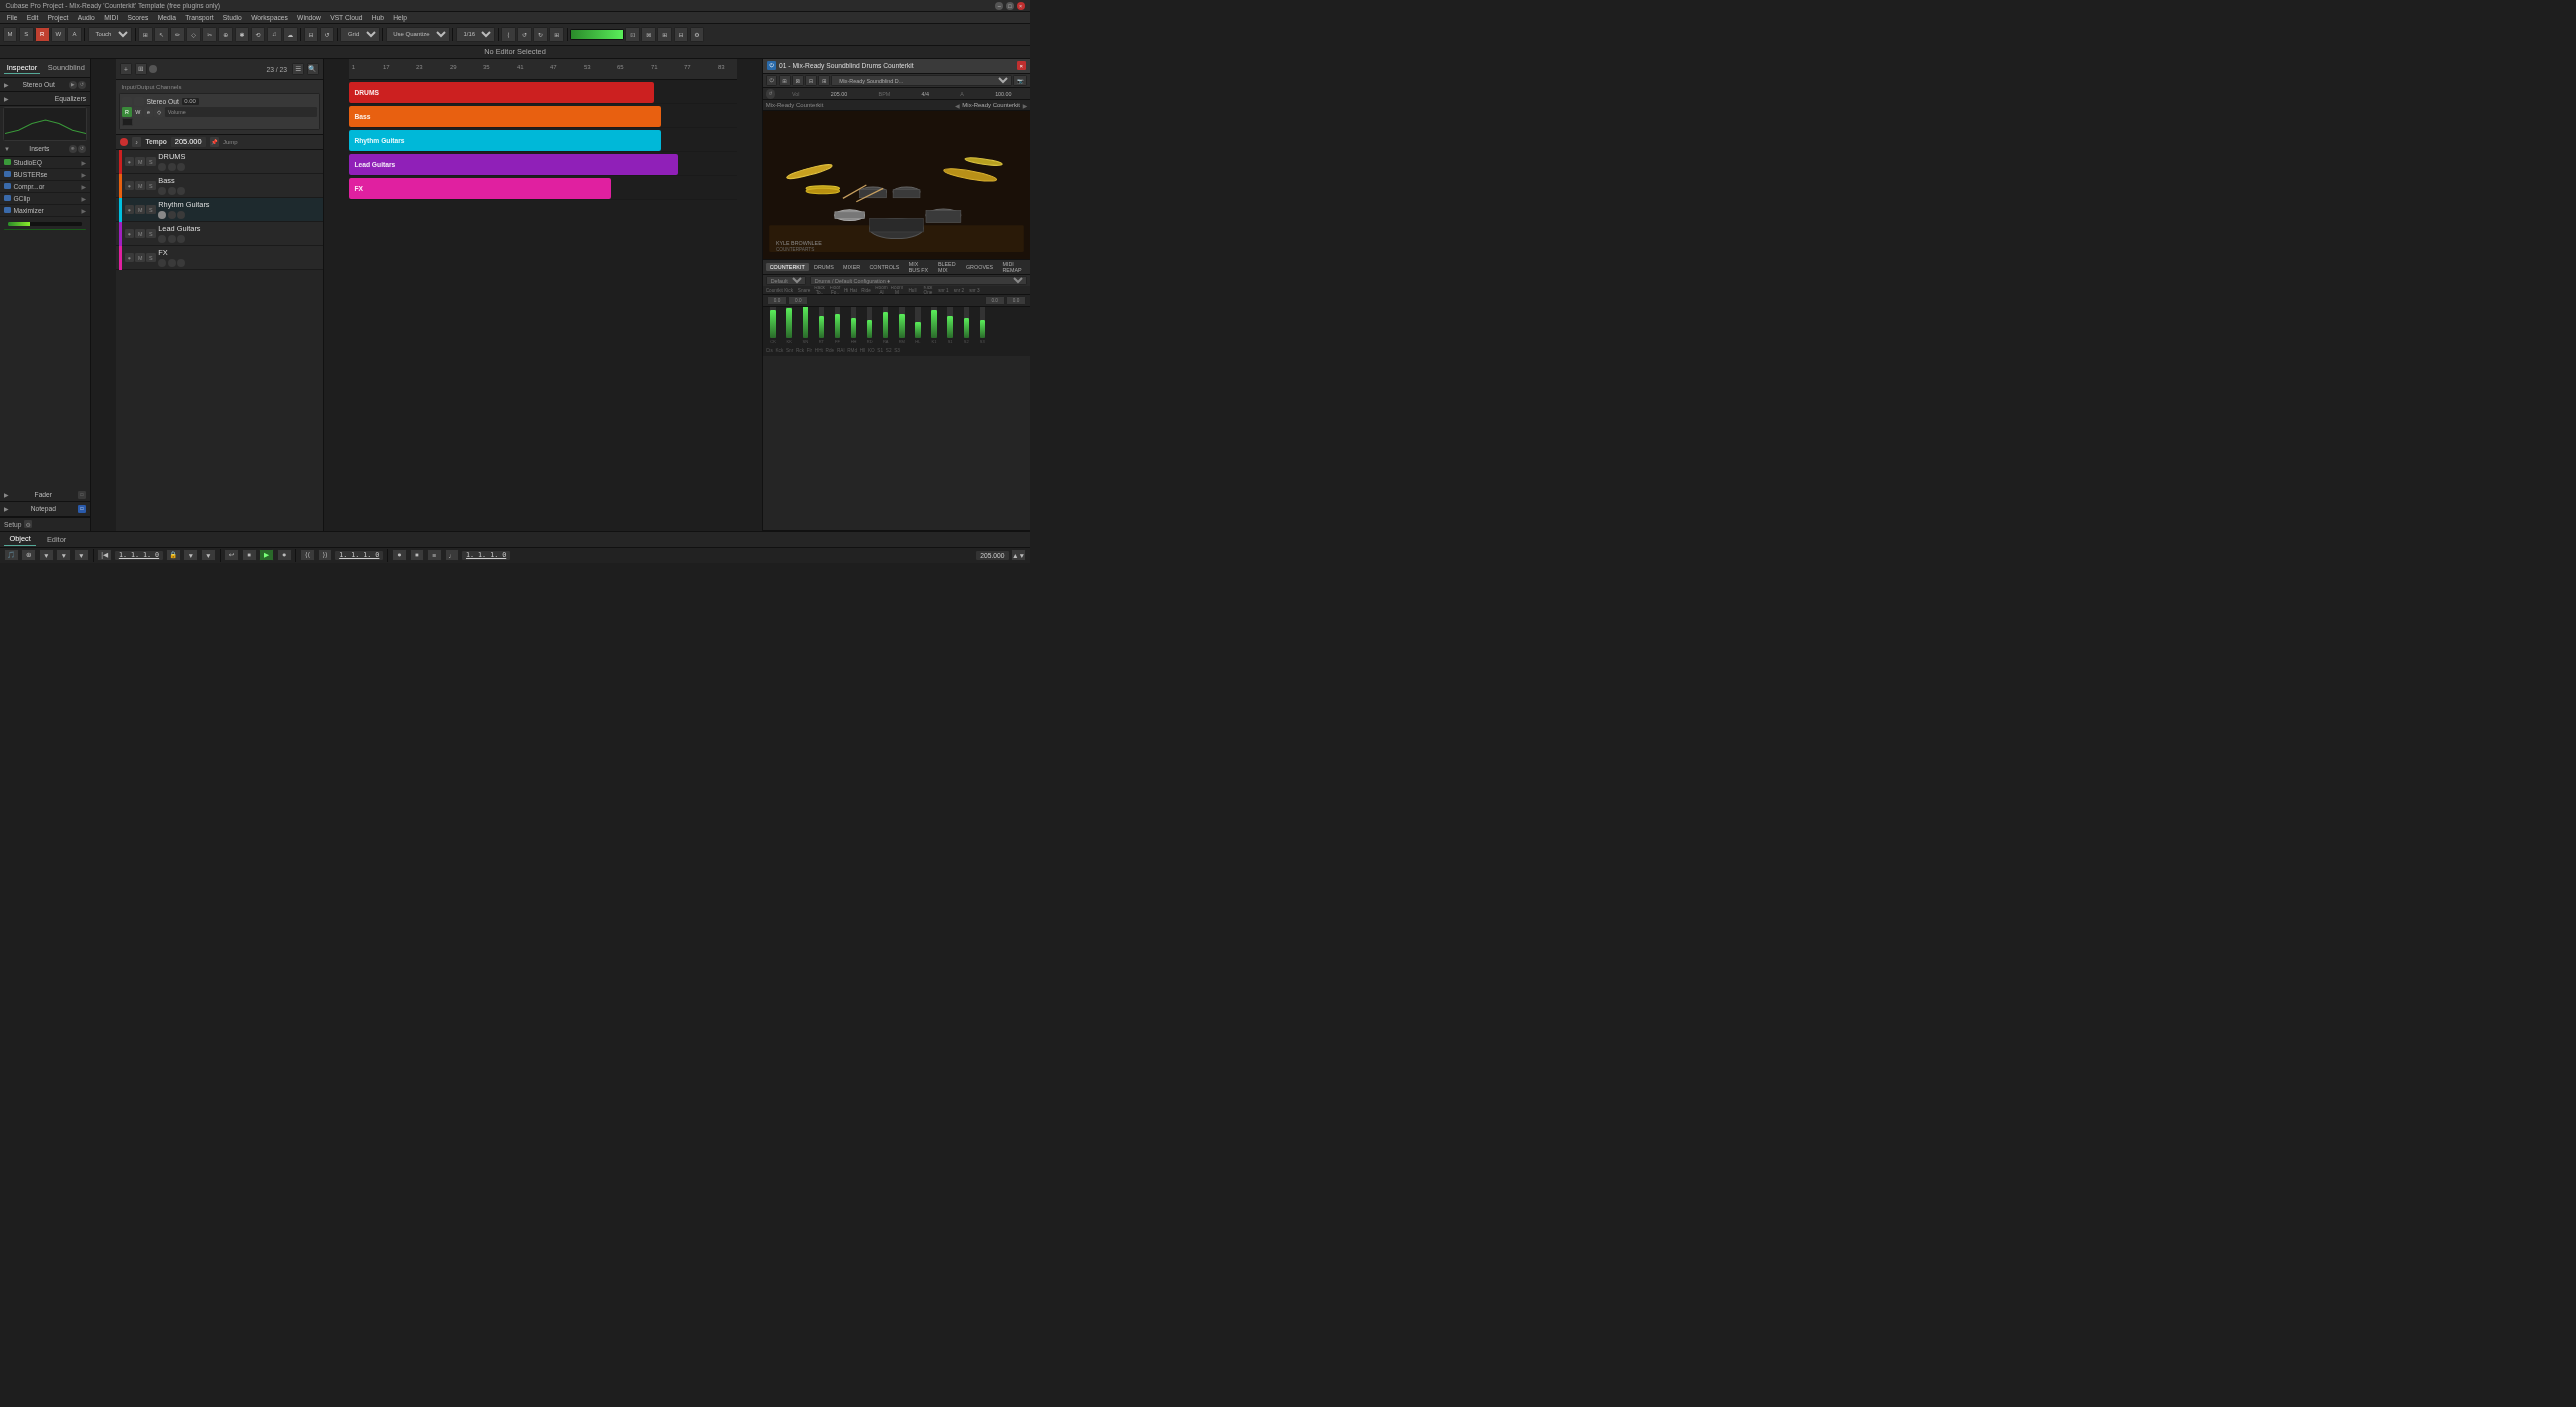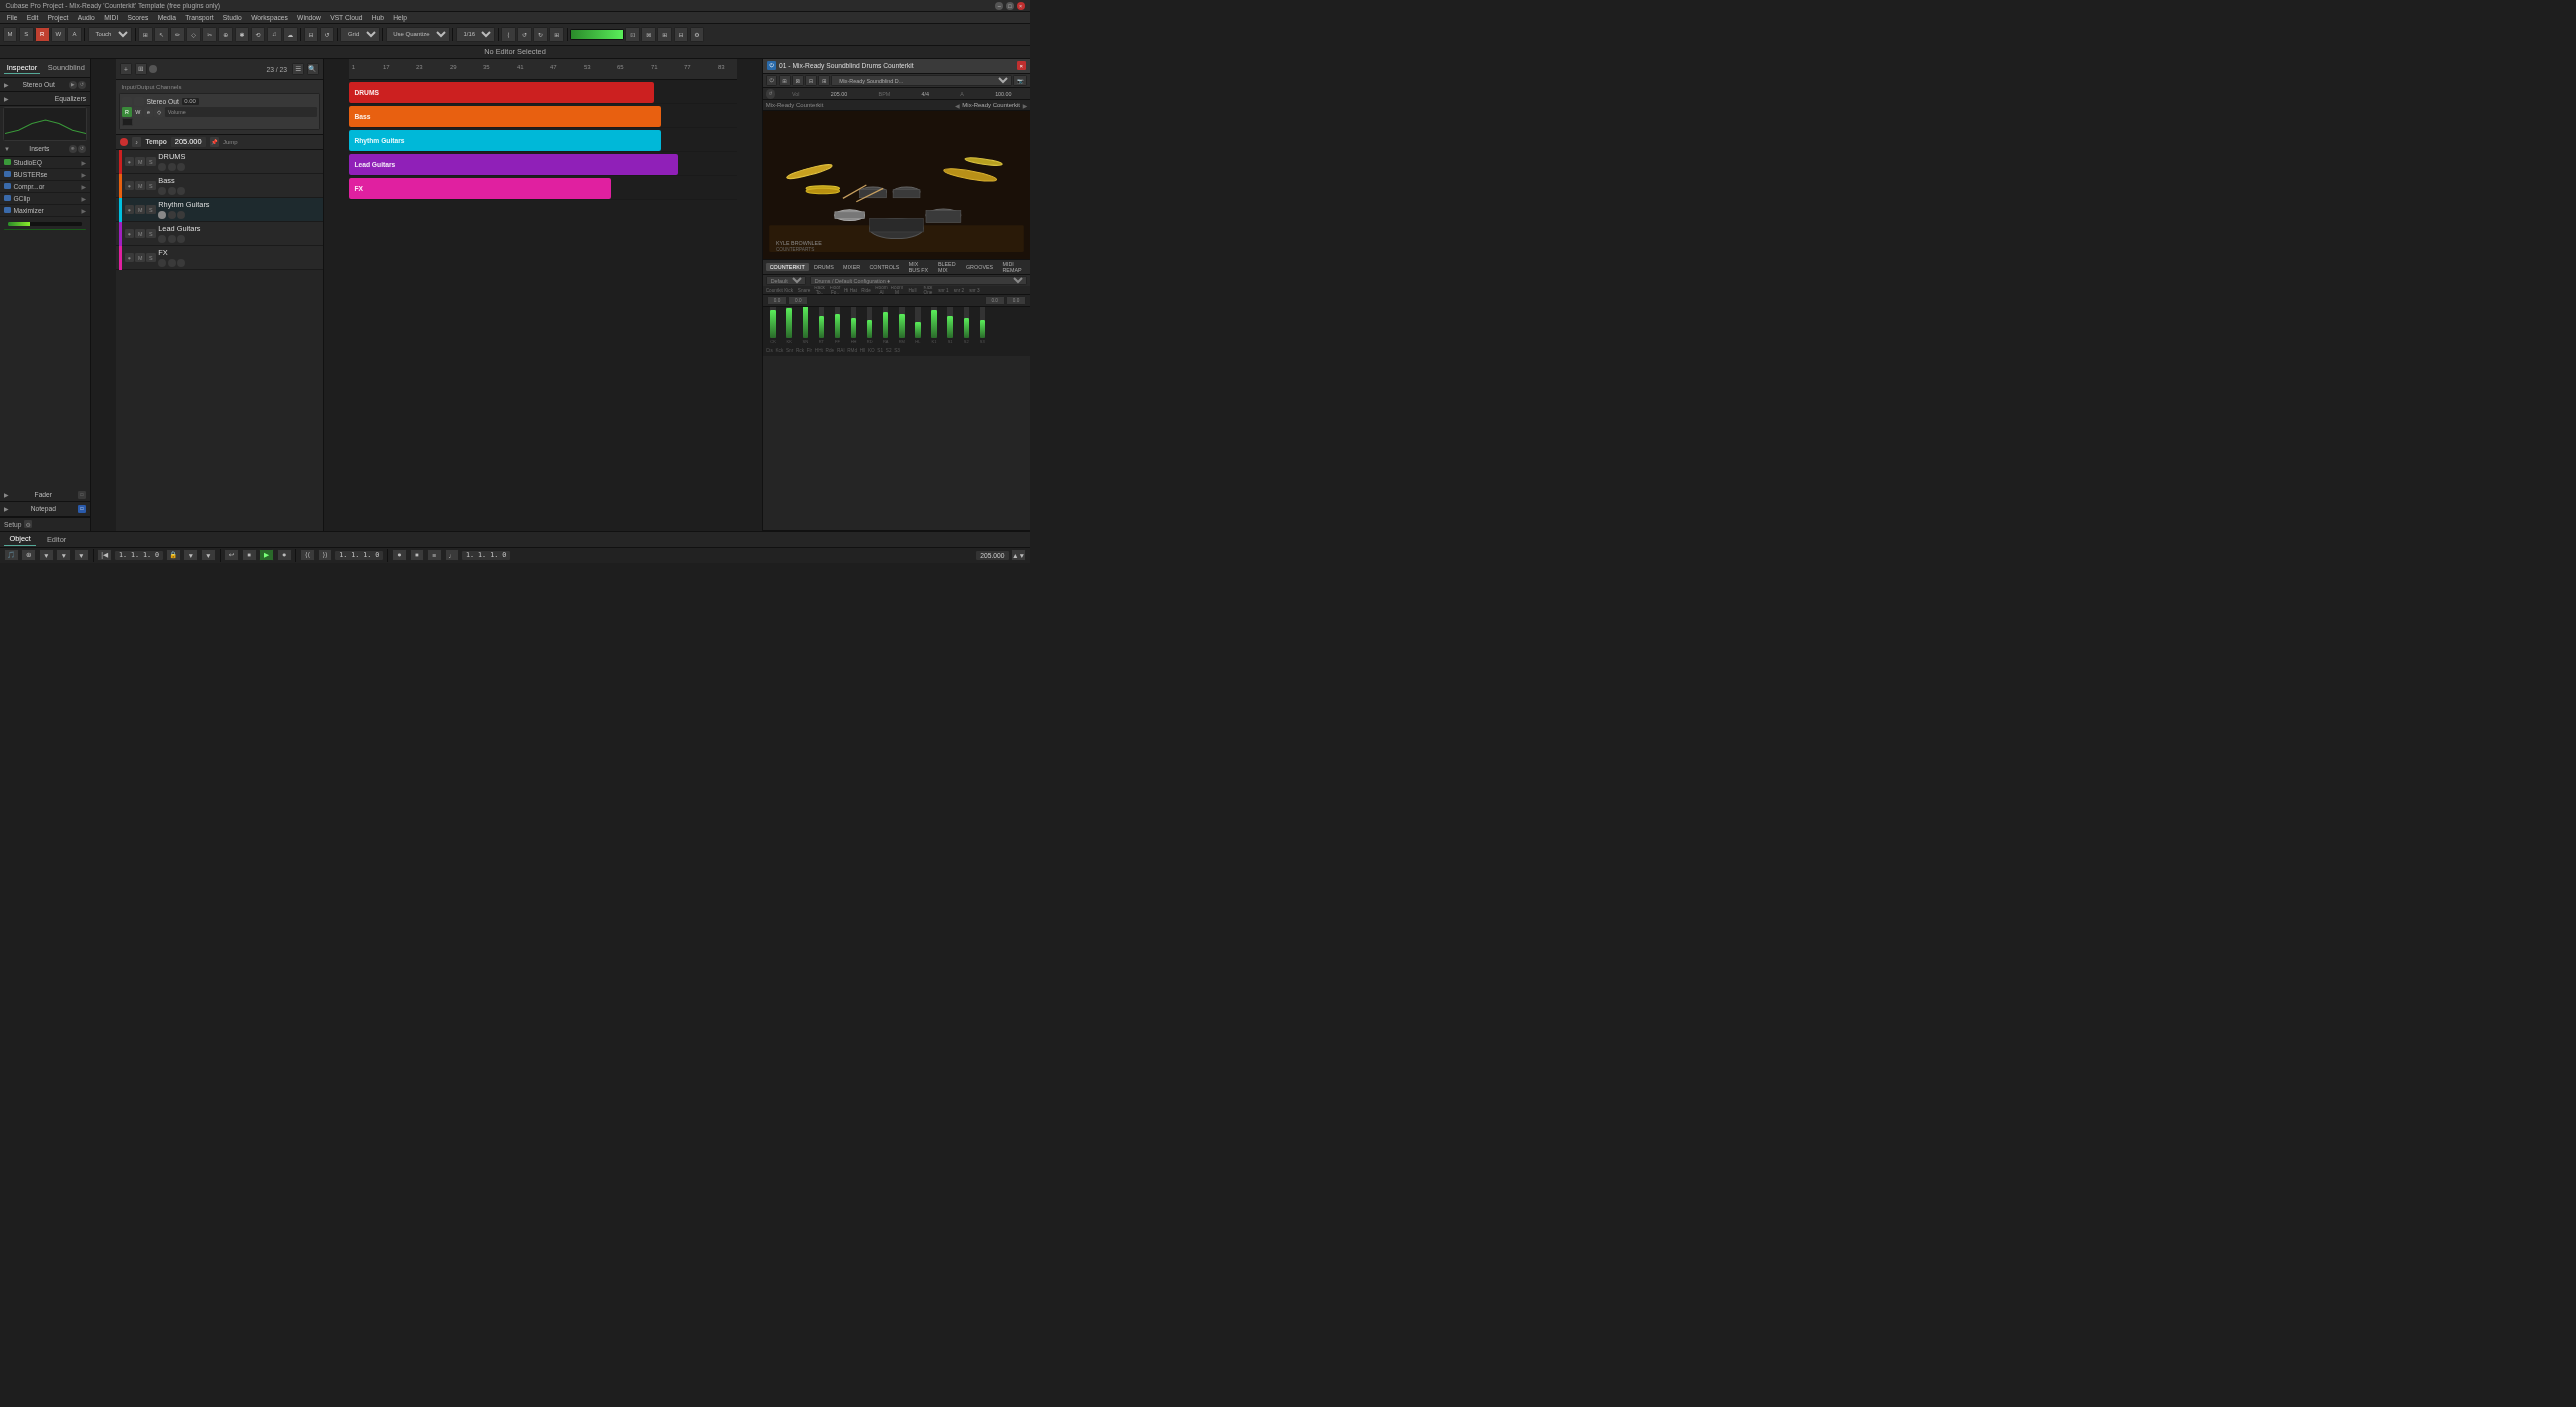--- a/index.html
+++ b/index.html
@@ -534,20 +534,21 @@
     }
     .tr-btn.play { background: #2a6a2a; color: #7f7; }
     .tr-btn.stop { background: #3a3a3a; }
     .tr-pos {
       font-size: 6.7px;
       color: #ccc;
       background: #333;
       padding: 0.7px 4px;
       border-radius: 1.3px;
       font-family: monospace;
+      text-decoration: underline;
     }
     .tr-tempo {
       font-size: 6.7px;
       color: #ccc;
       background: #333;
       padding: 0.7px 4px;
       border-radius: 1.3px;
     }
     .tr-sep { flex: 1; }
   </style>

